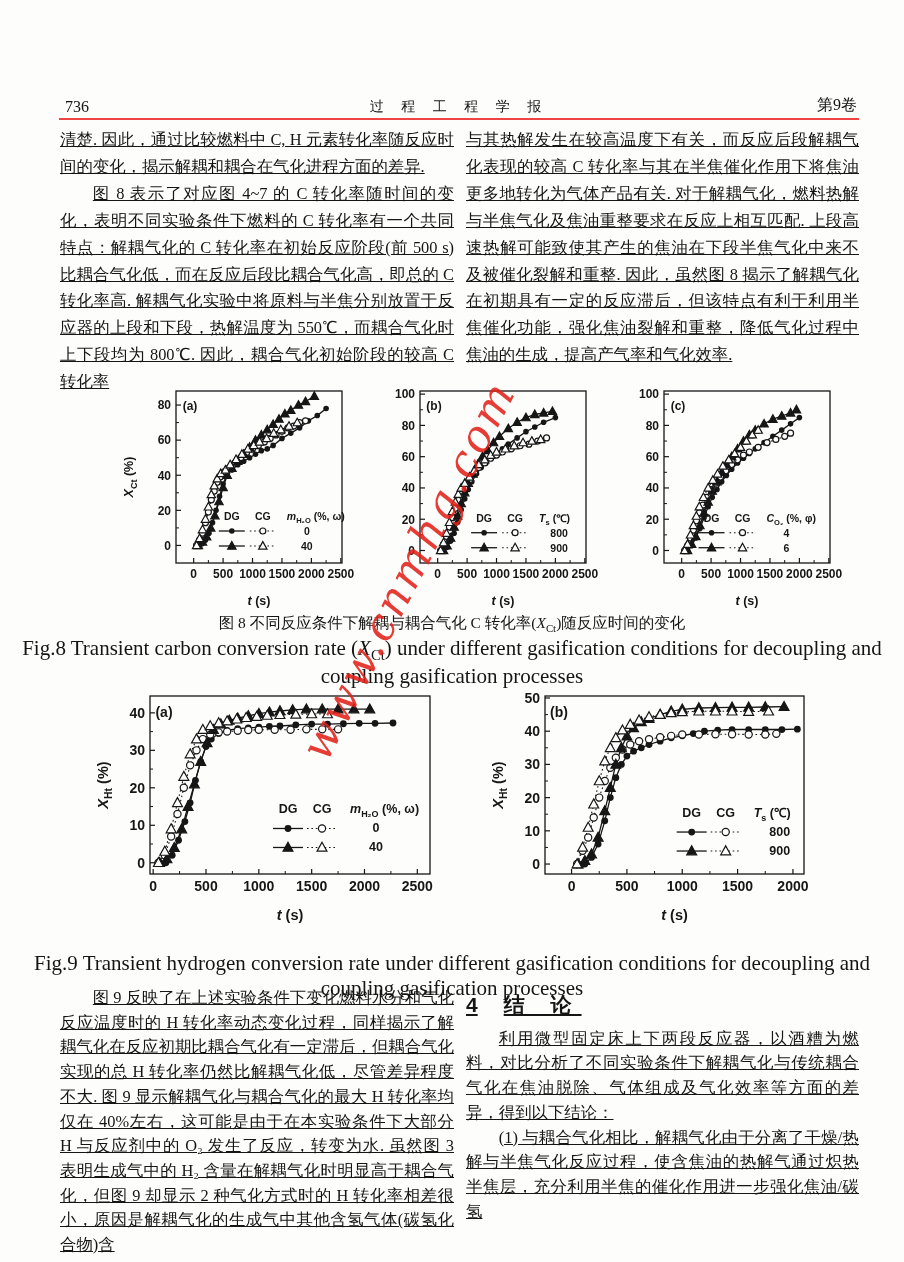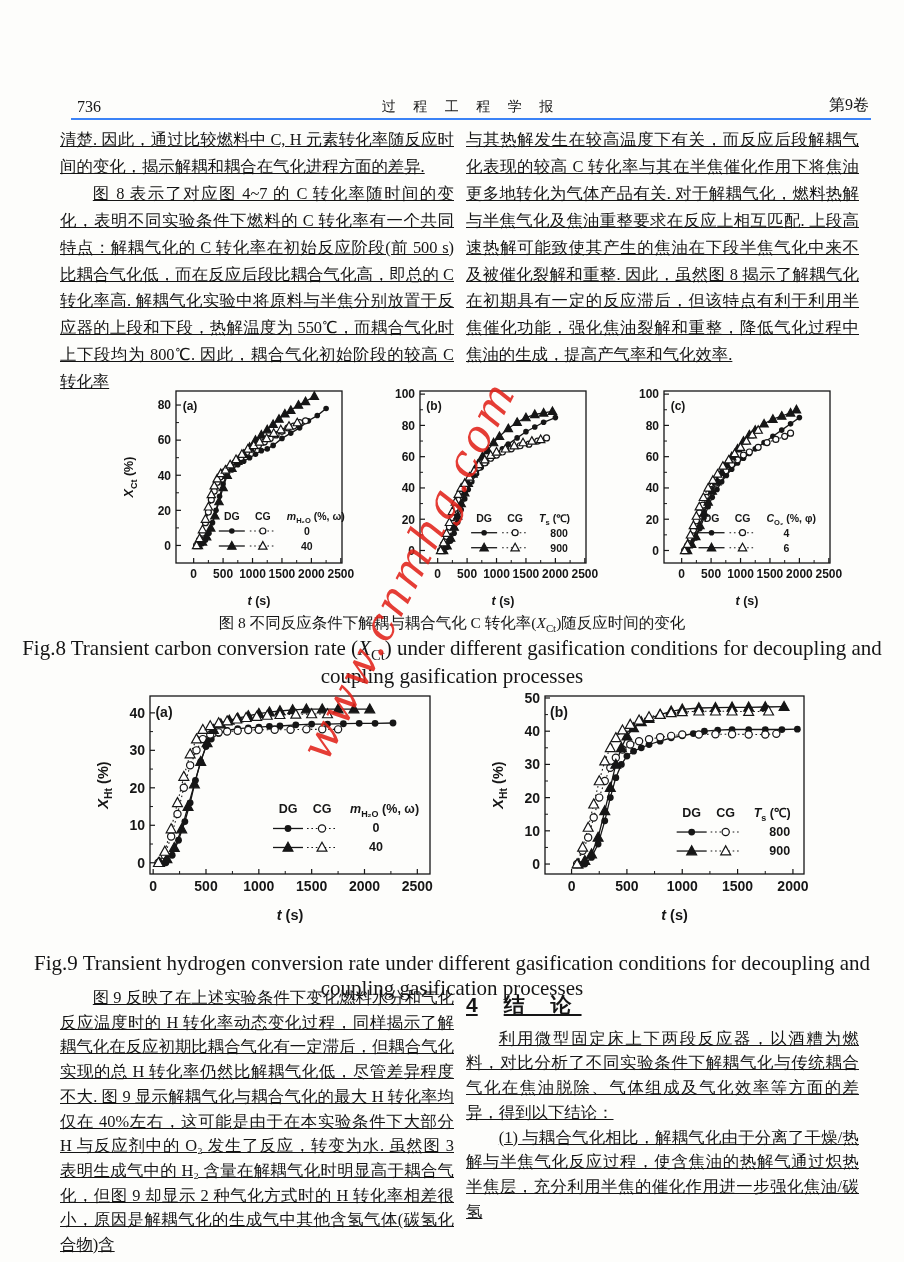--- a/index.html
+++ b/index.html
@@ -1,18 +1,18 @@
 <!DOCTYPE html>
 <html><head>
 <meta charset="utf-8">
 <style>
   html,body{margin:0;padding:0;background:#e9e9e9;}
   .page{position:relative;width:904px;height:1262px;background:#fdfdfb;margin:0 auto;overflow:hidden;
         font-family:"Liberation Serif",serif;color:#151515;}
-  .hdr{position:absolute;left:71px;top:94px;width:800px;height:24px;border-bottom:2px solid #3b82f6;font-size:16px;}
+  .hdr{position:absolute;left:59px;top:94px;width:800px;height:24px;border-bottom:2px solid #ef4444;font-size:16px;}
   .hdr .pg{position:absolute;left:6px;bottom:2px;}
   .hdr .jr{position:absolute;left:0;right:0;bottom:2px;text-align:center;letter-spacing:7px;font-size:14px;}
   .hdr .vol{position:absolute;right:2px;bottom:2px;}
   .col{position:absolute;text-align:justify;font-size:16.4px;text-decoration:underline;}
   .col p{margin:0;}
   .col p.ind{text-indent:2em;}
   #colTL{left:60px;top:127px;width:394px;line-height:26.9px;}
   #colTR{left:466px;top:127px;width:393px;line-height:26.9px;}
   #colBL{left:60px;top:986px;width:394px;line-height:24.7px;}
   #colBR{left:466px;top:986px;width:393px;line-height:24.7px;}

